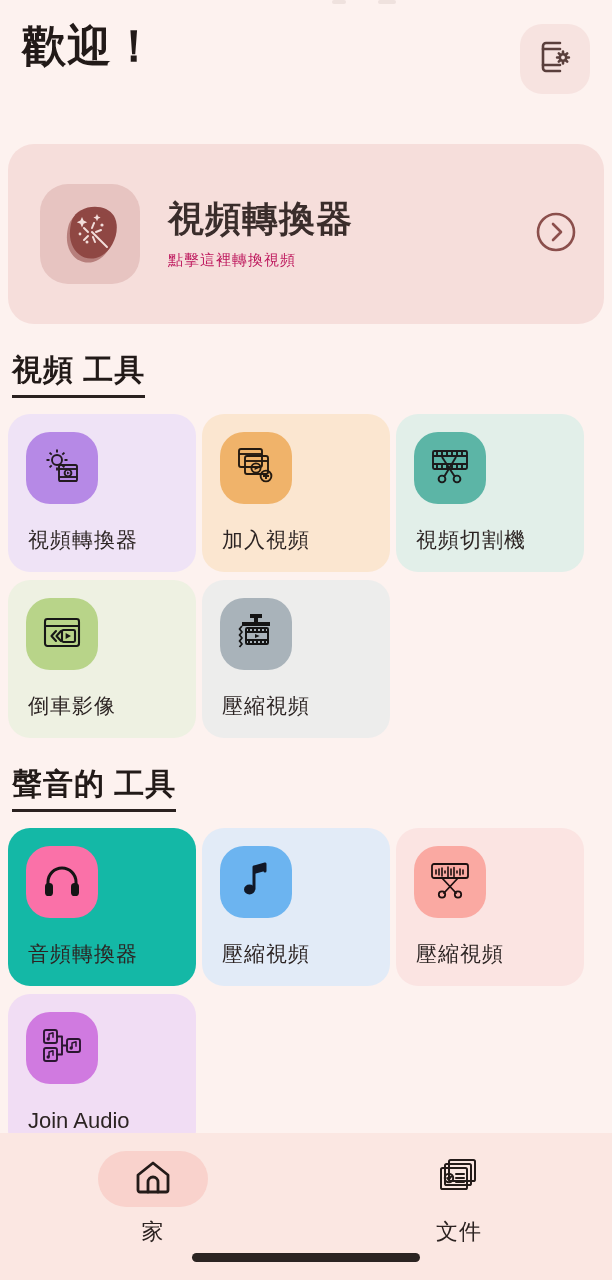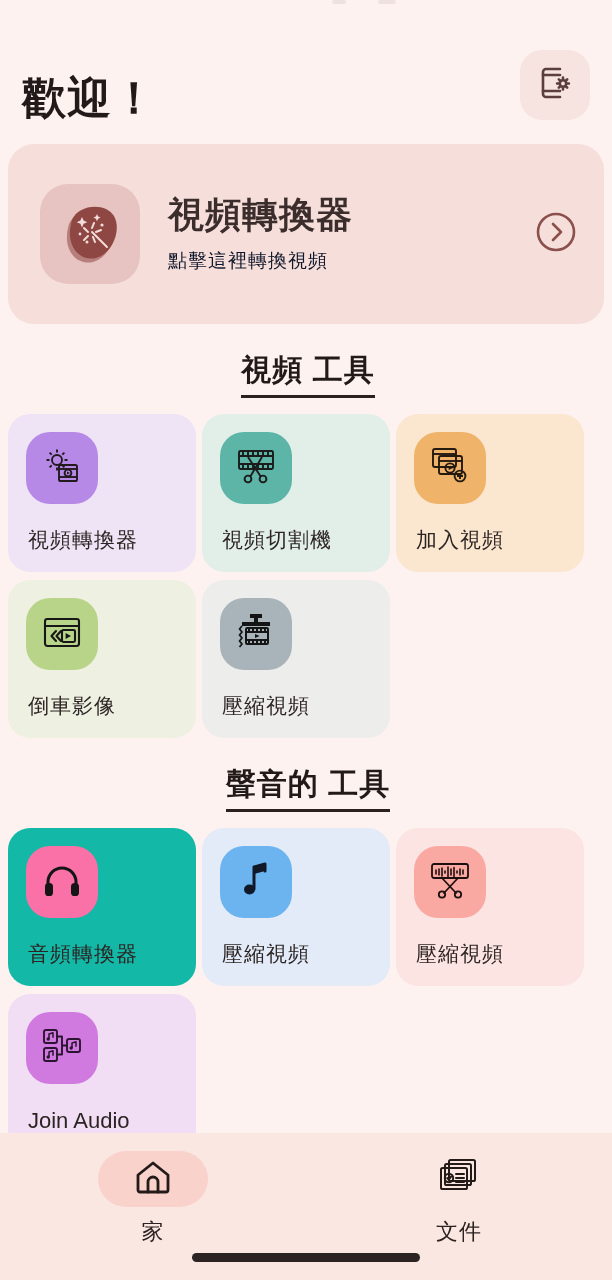--- a/index.html
+++ b/index.html
@@ -22,21 +22,21 @@
     background:#fdf2ef;
     position:relative;
   }
   .statusbar .sb-dot {
     position:absolute; top:0; height:4px;
     background:#efe2de; border-radius:2px;
   }
 
   
   .header {
-    display:flex; align-items:flex-end; justify-content:space-between;
+    display:flex; align-items:flex-start; justify-content:space-between;
     padding:14px 22px 0 22px;
     height:110px;
   }
   .welcome {
     font-size:44px; font-weight:bold; color:#221a18;
     letter-spacing:1px; line-height:1;
   }
   .settings-btn {
     width:70px; height:70px; border-radius:22px;
     background:#f7e3e0;
@@ -63,34 +63,34 @@
     background:#e7c4c1;
     display:flex; align-items:center; justify-content:center;
     flex:0 0 auto;
   }
   .banner-text { flex:1; padding-left:28px; }
   .banner-title {
     font-size:36px; font-weight:bold; color:#3a2d2b;
     line-height:1.15; letter-spacing:1px;
   }
   .banner-sub {
-    font-size:19px; color:#0f172a; margin-top:12px; letter-spacing:1px;
+    font-size:15px; color:#be185d; margin-top:12px; letter-spacing:1px;
   }
   .banner-arrow { flex:0 0 auto; display:flex; align-items:center; }
 
   
   .section-title {
     font-size:30px; font-weight:bold; color:#221a18;
     letter-spacing:1px;
     margin:26px 0 16px 4px;
     display:inline-block;
     border-bottom:3px solid #2a211f;
     padding-bottom:4px;
   }
-  .section-wrap { display:block;text-align:center; }
+  .section-wrap { display:block; }
 
   
   .grid {
     display:grid;
     grid-template-columns:repeat(3, 188px);
     column-gap:6px;
     row-gap:8px;
   }
   .tile {
     width:188px; height:158px;
@@ -223,55 +223,55 @@
                 <line x1="19" y1="25" x2="37" y2="25"></line>
                 <line x1="19" y1="33" x2="37" y2="33"></line>
                 <circle cx="28" cy="29" r="3.4"></circle>
                 <polygon points="27,27.5 30,29 27,30.5" fill="#221a1f" stroke="none"></polygon>
               </svg>
             </span>
           </div>
           <div class="tile-label">視頻轉換器</div>
         </div>
 
+        <div class="tile" style="background:#fbe6d0">
+          <div class="tile-icon" style="background:#f0b36a">
+            <span>
+              <svg width="44" height="44" viewBox="0 0 44 44" fill="none" stroke="#241a10" stroke-width="1.9" stroke-linejoin="round">
+                <rect x="5" y="5" width="23" height="18" rx="2"></rect>
+                <line x1="5" y1="10" x2="28" y2="10"></line>
+                <rect x="11" y="12" width="23" height="18" rx="2"></rect>
+                <line x1="11" y1="17" x2="34" y2="17"></line>
+                <circle cx="22" cy="24" r="4.6"></circle>
+                <polygon points="20.6,21.9 25,24 20.6,26.1" fill="#241a10" stroke="none"></polygon>
+                <circle cx="32" cy="32" r="5.4"></circle>
+                <path d="M32 29 v6 M29 32 h6"></path>
+              </svg>
+            </span>
+          </div>
+          <div class="tile-label">加入視頻</div>
+        </div>
+
         <div class="tile" style="background:#e2efe9">
           <div class="tile-icon" style="background:#5cb5a6">
             <span>
               <svg width="44" height="44" viewBox="0 0 44 44" fill="none" stroke="#1b1b1b" stroke-width="1.9" stroke-linejoin="round">
                 <rect x="5" y="7" width="34" height="18" rx="1.4"></rect>
                 <line x1="5" y1="12" x2="39" y2="12"></line>
                 <line x1="5" y1="20" x2="39" y2="20"></line>
                 <path d="M9 7 v5 M14 7 v5 M19 7 v5 M24 7 v5 M29 7 v5 M34 7 v5
                          M9 20 v5 M14 20 v5 M19 20 v5 M24 20 v5 M29 20 v5 M34 20 v5"></path>
                 <line x1="14" y1="13" x2="27" y2="33"></line>
                 <line x1="28" y1="13" x2="16" y2="33"></line>
                 <circle cx="14" cy="35" r="3.4"></circle>
                 <circle cx="29" cy="35" r="3.4"></circle>
               </svg>
             </span>
           </div>
           <div class="tile-label">視頻切割機</div>
-        </div>
-
-        <div class="tile" style="background:#fbe6d0">
-          <div class="tile-icon" style="background:#f0b36a">
-            <span>
-              <svg width="44" height="44" viewBox="0 0 44 44" fill="none" stroke="#241a10" stroke-width="1.9" stroke-linejoin="round">
-                <rect x="5" y="5" width="23" height="18" rx="2"></rect>
-                <line x1="5" y1="10" x2="28" y2="10"></line>
-                <rect x="11" y="12" width="23" height="18" rx="2"></rect>
-                <line x1="11" y1="17" x2="34" y2="17"></line>
-                <circle cx="22" cy="24" r="4.6"></circle>
-                <polygon points="20.6,21.9 25,24 20.6,26.1" fill="#241a10" stroke="none"></polygon>
-                <circle cx="32" cy="32" r="5.4"></circle>
-                <path d="M32 29 v6 M29 32 h6"></path>
-              </svg>
-            </span>
-          </div>
-          <div class="tile-label">加入視頻</div>
         </div>
 
 
         <div class="tile" style="background:#eef1e2">
           <div class="tile-icon" style="background:#b8d489">
             <span>
               <svg width="44" height="44" viewBox="0 0 44 44" fill="none" stroke="#171717" stroke-width="2.1" stroke-linejoin="round" stroke-linecap="round">
                 <rect x="5" y="9" width="34" height="27" rx="2.4"></rect>
                 <line x1="5" y1="16" x2="39" y2="16"></line>
                 <rect x="22" y="20" width="13" height="12" rx="1.4"></rect>

